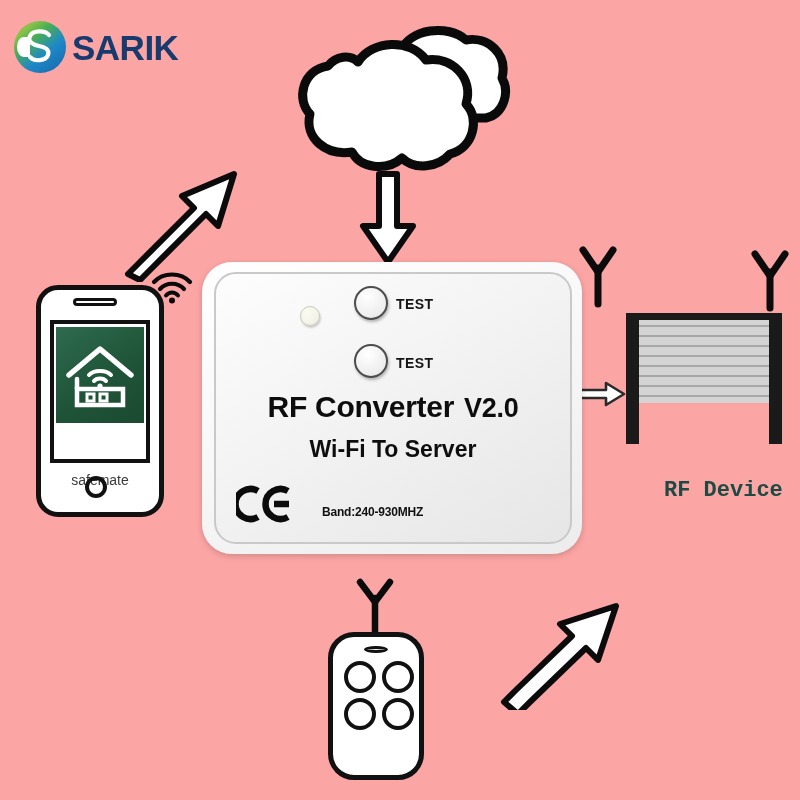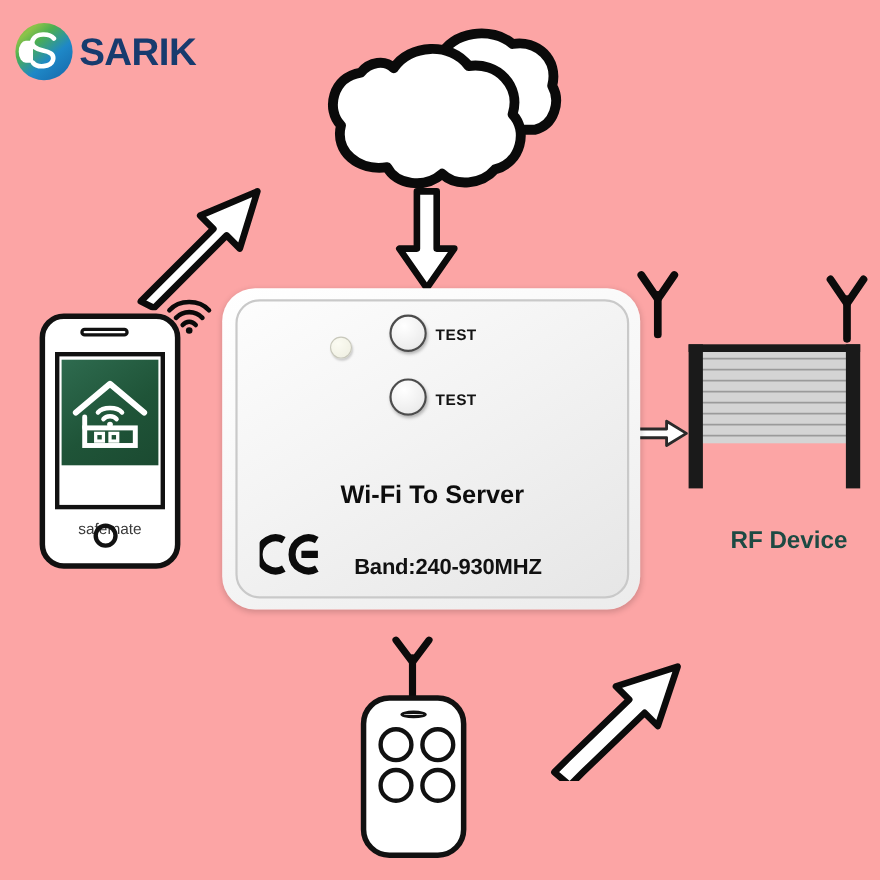--- a/index.html
+++ b/index.html
@@ -59,21 +59,21 @@
     font-weight: bold;
     font-size: 35px;
     letter-spacing: -0.5px;
     color: #173b6e;
     margin-left: 6px;
     line-height: 1;
   }
 
   
   .caption {
-    font-family: Liberation Sans, sans-serif;
+    font-family: Liberation Mono, monospace;
     font-weight: bold;
     color: #1d4a43;
     white-space: nowrap;
   }
 
   
   #server-cloud { left: 288px; top: 22px; width: 230px; height: 160px; }
   #server-label {
     left: 345px; top: 105px;
     font-size: 28px;
@@ -202,21 +202,21 @@
     font-family: "Liberation Sans", sans-serif;
     font-weight: bold;
     font-size: 23px;
     color: #0d0d0d;
   }
   #ce-mark { left: 236px; top: 484px; width: 56px; height: 40px; }
   #band-text {
     left: 322px; top: 505px;
     font-family: "Liberation Sans", sans-serif;
     font-weight: bold;
-    font-size: 20px;
+    font-size: 12px;
     color: #111111;
     letter-spacing: -0.2px;
   }
 
   
   #ant-left  { left: 578px; top: 246px; width: 40px; height: 62px; }
   #ant-right { left: 750px; top: 250px; width: 40px; height: 62px; }
   #ant-remote{ left: 355px; top: 578px; width: 40px; height: 58px; }
 
   
@@ -331,20 +331,23 @@
   <div id="device-inner" class="abs"></div>
 
   <div id="device-led" class="abs"></div>
 
   <div id="btn-wifi" class="abs dev-btn"></div>
   <div id="label-wifi" class="abs dev-btn-label">TEST</div>
 
   <div id="btn-test" class="abs dev-btn"></div>
   <div id="label-test" class="abs dev-btn-label">TEST</div>
 
+  <div id="device-title" class="abs">
+    <span>RF Converter</span><span class="ver">V2.0</span>
+  </div>
   <div id="device-sub" class="abs">Wi-Fi To Server</div>
 
   <svg id="ce-mark" class="abs" viewBox="0 0 56 40">
     <path d="M22 7 A15 15 0 1 0 22 33" fill="none" stroke="#0b0b0b" stroke-width="6.5" stroke-linecap="butt"></path>
     <path d="M52 7 A15 15 0 1 0 52 33" fill="none" stroke="#0b0b0b" stroke-width="6.5" stroke-linecap="butt"></path>
     <path d="M38 20 L53 20" fill="none" stroke="#0b0b0b" stroke-width="6.5"></path>
   </svg>
   <div id="band-text" class="abs">Band:240-930MHZ</div>
 
   <svg id="ant-left" class="abs" viewBox="0 0 40 62">

